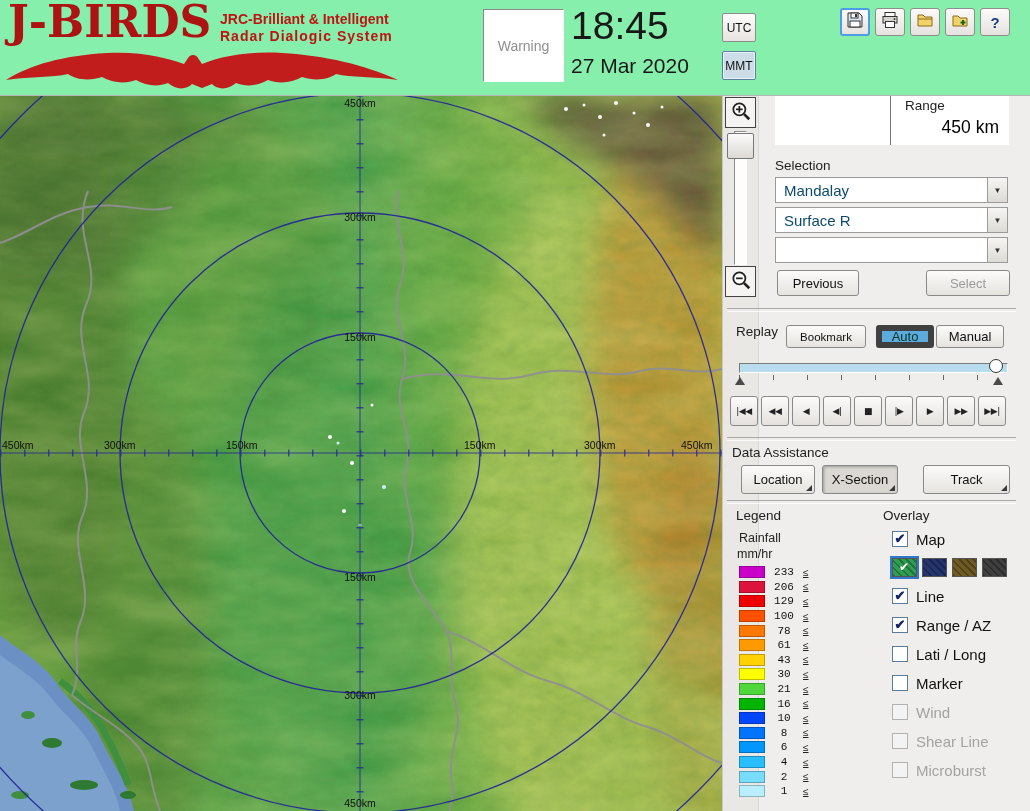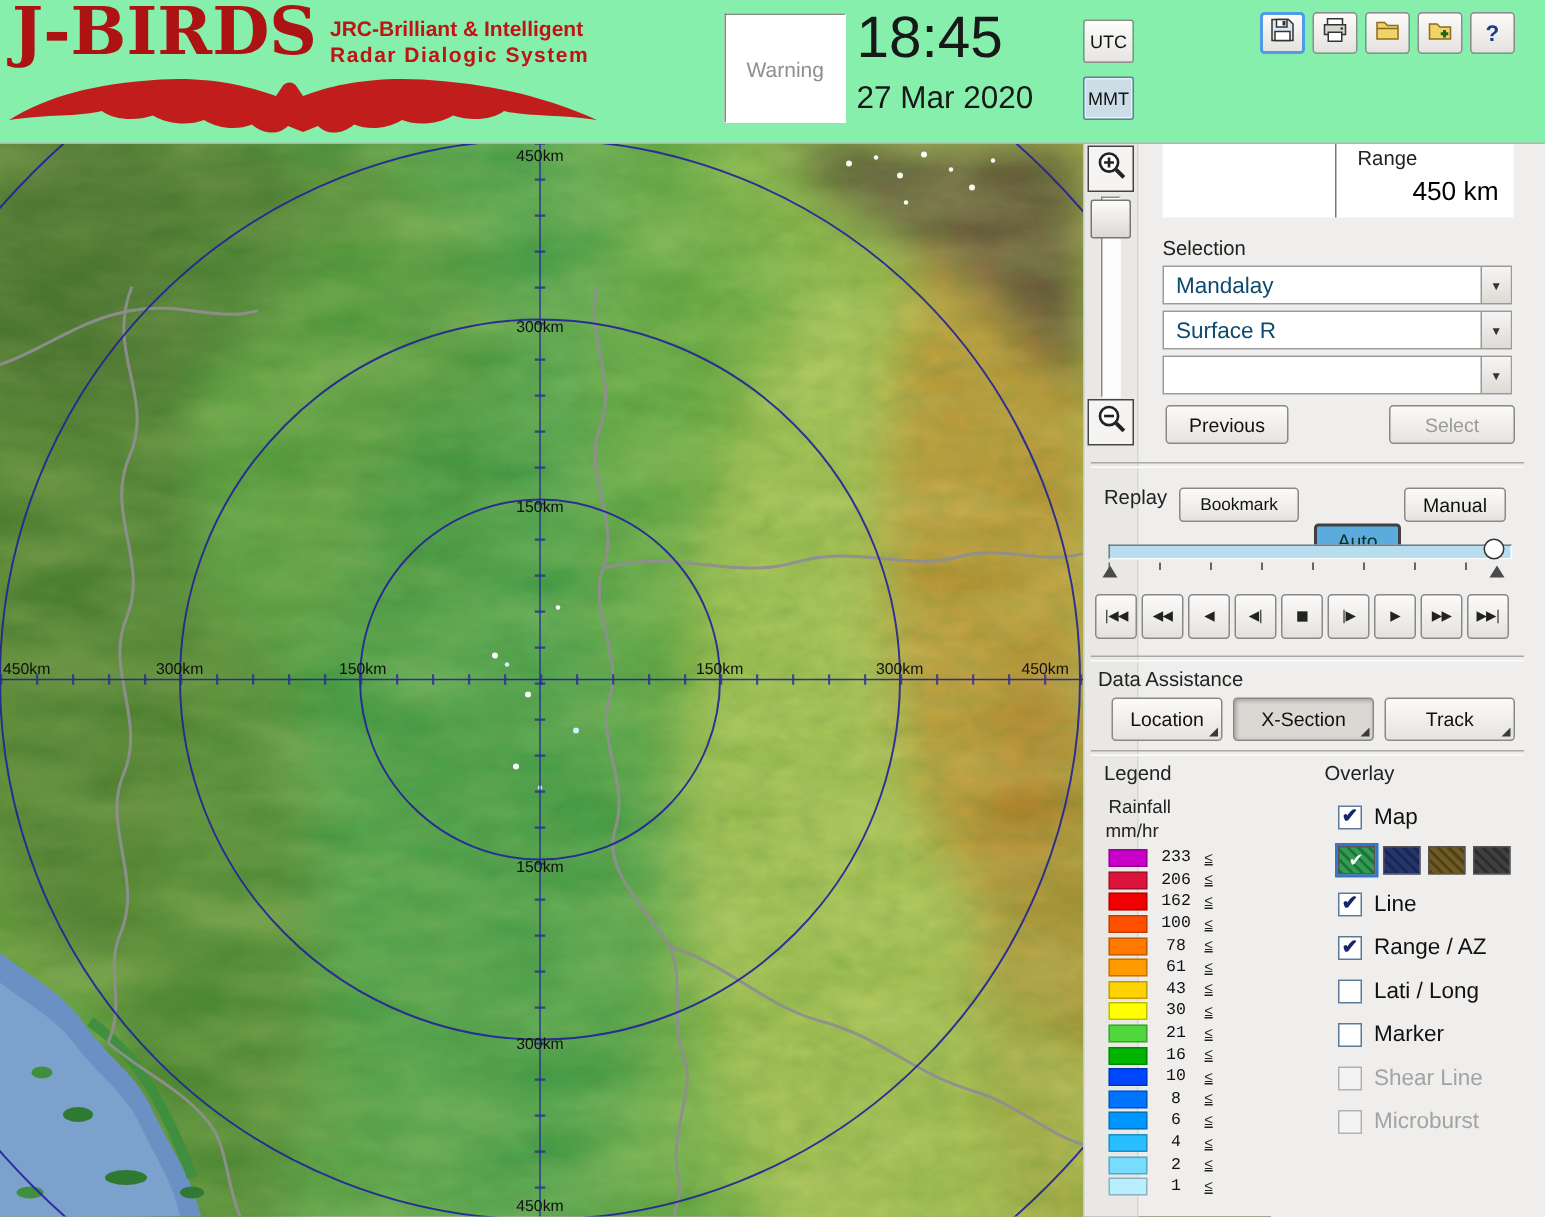--- a/index.html
+++ b/index.html
@@ -46,21 +46,21 @@
   .dd{position:absolute;left:775px;width:233px;height:26px;background:#fff;border:1px solid #9a9a9a;box-sizing:border-box;}
   .dd .txt{position:absolute;left:8px;top:4px;font-size:15px;color:#0c4a6e;}
   .dd .arrow{position:absolute;right:0;top:0;width:20px;height:100%;background:linear-gradient(#f6f5f3,#dedbd6);
         border-left:1px solid #9a9a9a;display:flex;align-items:center;justify-content:center;box-sizing:border-box;}
   .dd .arrow span{font-size:8px;color:#333;}
   .b3{position:absolute;display:flex;align-items:center;justify-content:center;background:linear-gradient(#fcfbfa,#e6e3df);
         border:1px solid #898989;border-radius:3px;font-size:13px;color:#111;box-sizing:border-box;cursor:default;}
   .b3.small{font-size:11.5px;}
   .b3.disabled{color:#9b9b9b;}
   .b3.pressed{background:#dbd8d3;box-shadow:inset 1px 1px 3px rgba(0,0,0,.28);}
-  .b3.auto-sel{border:2px solid #404040;color:#032;margin-top:24px;}
+  .b3.auto-sel{border:6px solid #404040;color:#032;}
   .hr{position:absolute;height:2px;border-top:1px solid #a8a8a8;border-bottom:1px solid #fbfbfb;}
   .corner{position:absolute;right:2px;bottom:2px;width:0;height:0;border-left:6px solid transparent;border-bottom:6px solid #3a3a3a;}
   
   .rtrack{position:absolute;left:739px;top:363px;width:269px;height:10px;background:#b7ddef;
         border:1px solid;border-color:#7a7a7a #fff #fff #7a7a7a;box-sizing:border-box;}
   .rthumb{position:absolute;left:989px;top:359px;width:14px;height:14px;background:#fdfdfd;border:1px solid #333;border-radius:50%;box-sizing:border-box;}
   .rticks{position:absolute;left:739px;top:375px;width:269px;height:5px;
         background:repeating-linear-gradient(90deg,#666 0,#666 1px,transparent 1px,transparent 34px);}
   .rtri{position:absolute;top:377px;width:0;height:0;border-left:5px solid transparent;border-right:5px solid transparent;border-bottom:8px solid #4a4a4a;}
   .controls{position:absolute;left:730px;top:396px;display:flex;gap:3px;}
@@ -69,21 +69,21 @@
         font-family:"DejaVu Sans",sans-serif;font-size:9px;letter-spacing:-0.5px;color:#222;box-sizing:border-box;}
   
   .legend-root{position:absolute;left:739px;top:565px;}
   .lrow{display:flex;align-items:center;height:14.6px;}
   .lsw{width:26px;height:12px;display:inline-block;border:1px solid rgba(0,0,0,.25);box-sizing:border-box;}
   .lval{width:30px;text-align:center;font-size:11px;margin-left:4px;color:#111;font-family:Liberation Mono, monospace;}
   .llte{font-size:10px;margin-left:4px;text-decoration:underline;color:#222;}
   .legend-txt{position:absolute;font-size:12.5px;color:#222;}
   
   .ov-root{position:absolute;left:892px;top:531px;display:flex;flex-direction:column;}
-  .ov-row{display:flex;align-items:center;height:29px;}
+  .ov-row{display:flex;align-items:flex-start;height:29px;}
   .ov-label{margin-left:8px;font-size:15px;color:#111;}
   .ov-row.off .ov-label{color:#a3a3a3;}
   .cb{width:16px;height:16px;background:#fff;border:1px solid #5a7a9a;display:inline-flex;align-items:center;justify-content:center;box-sizing:border-box;}
   .cb.checked::after{content:"✔";font-size:13px;font-weight:bold;color:#15246b;margin-top:-2px;}
   .cb.disabled{border-color:#b2b2b2;background:#f3f3f3;}
   .msw{width:25px;height:19px;border:1px solid #555;box-sizing:border-box;position:relative;margin-right:5px;}
   .msw::after{content:"";position:absolute;inset:0;background:repeating-linear-gradient(45deg,rgba(0,0,0,.28) 0,rgba(0,0,0,.28) 2px,transparent 2px,transparent 5px);}
   .msw.sel{outline:2px solid #3377cc;}
   .msw.sel::before{content:"✔";position:absolute;left:6px;top:1px;color:#fff;font-size:12px;z-index:2;}
 </style>
@@ -364,21 +364,21 @@
     <div class="pbtn">▶▶|</div>
   </div>
 
   <div class="hr" style="left:727px;top:437px;width:289px;"></div>
 
   <div class="sec-label" style="left:732px;top:445px;">Data Assistance</div>
   <div class="b3" style="left:741px;top:465px;width:74px;height:29px;">
     <span>Location</span>
     <span class="corner"></span>
   </div>
-  <div class="b3 pressed" style="left:822px;top:465px;width:94px;height:29px;text-align:right;">
+  <div class="b3 pressed" style="left:822px;top:465px;width:76px;height:29px;text-align:right;">
     <span>X-Section</span>
     <span class="corner"></span>
   </div>
   <div class="b3" style="left:923px;top:465px;width:87px;height:29px;">
     <span>Track</span>
     <span class="corner"></span>
   </div>
 
   <div class="hr" style="left:727px;top:500px;width:289px;"></div>
 
@@ -393,21 +393,21 @@
         <span class="lval">233</span>
         <span class="llte">≤</span>
       </div>
     <div class="lrow">
         <span class="lsw" style="background: rgb(220, 20, 60);"></span>
         <span class="lval">206</span>
         <span class="llte">≤</span>
       </div>
     <div class="lrow">
         <span class="lsw" style="background: rgb(240, 0, 0);"></span>
-        <span class="lval">162</span>
+        <span class="lval">129</span>
         <span class="llte">≤</span>
       </div>
     <div class="lrow">
         <span class="lsw" style="background: rgb(255, 80, 0);"></span>
         <span class="lval">100</span>
         <span class="llte">≤</span>
       </div>
     <div class="lrow">
         <span class="lsw" style="background: rgb(255, 120, 0);"></span>
         <span class="lval">78</span>
@@ -492,20 +492,24 @@
     <div class="ov-row">
       <span class="cb"></span>
       <span class="ov-label">Lati / Long</span>
     </div>
     <div class="ov-row">
       <span class="cb"></span>
       <span class="ov-label">Marker</span>
     </div>
     <div class="ov-row off">
       <span class="cb disabled"></span>
+      <span class="ov-label">Wind</span>
+    </div>
+    <div class="ov-row off">
+      <span class="cb disabled"></span>
       <span class="ov-label">Shear Line</span>
     </div>
     <div class="ov-row off">
       <span class="cb disabled"></span>
       <span class="ov-label">Microburst</span>
     </div>
   </div>
 
 </div>
 

